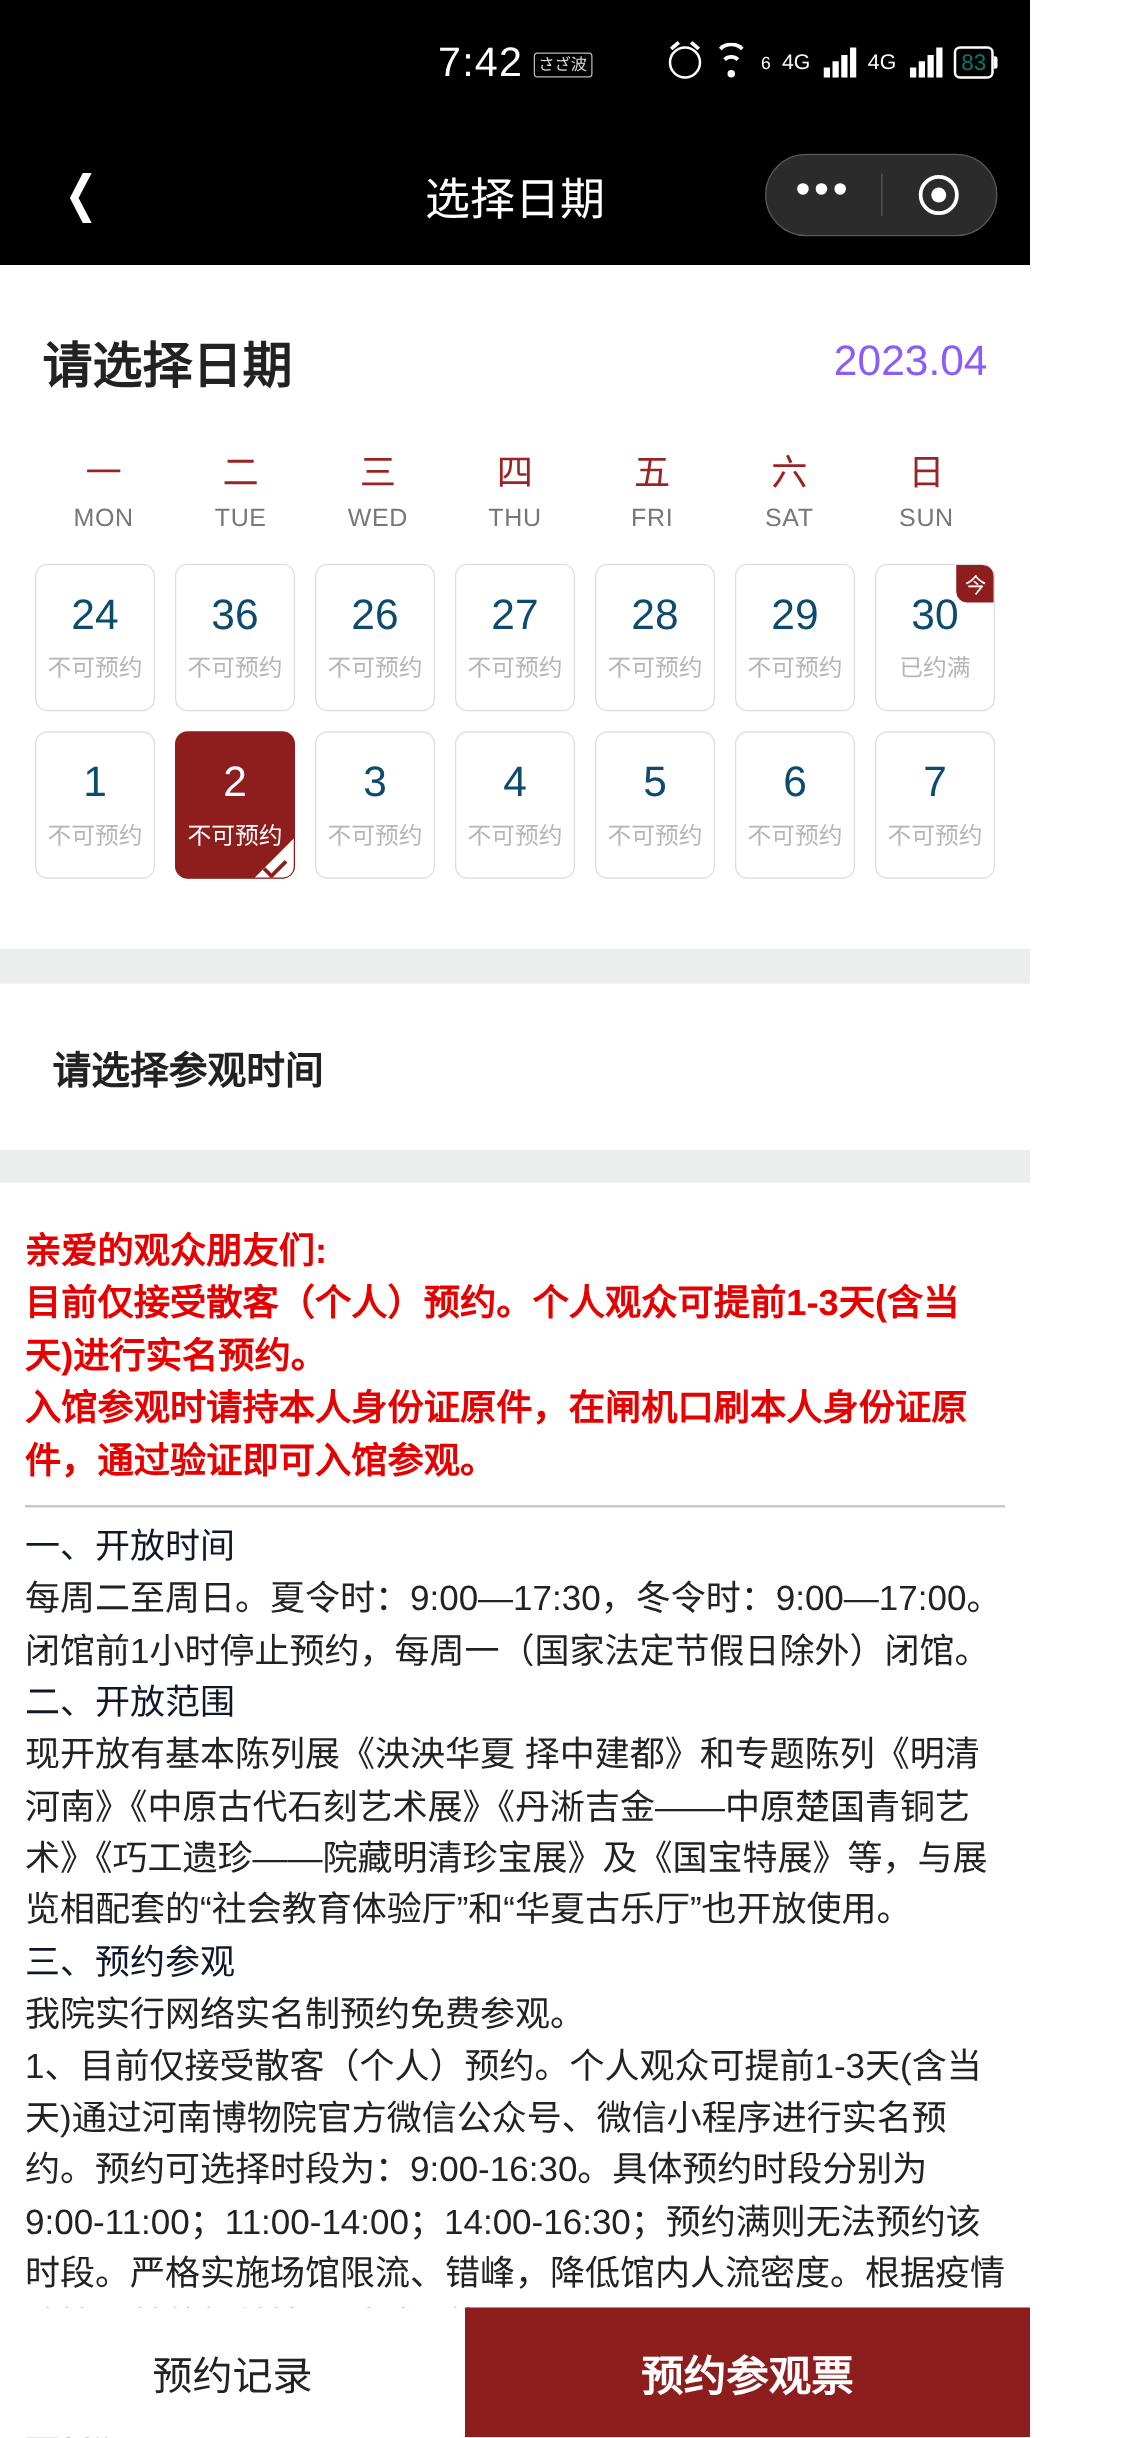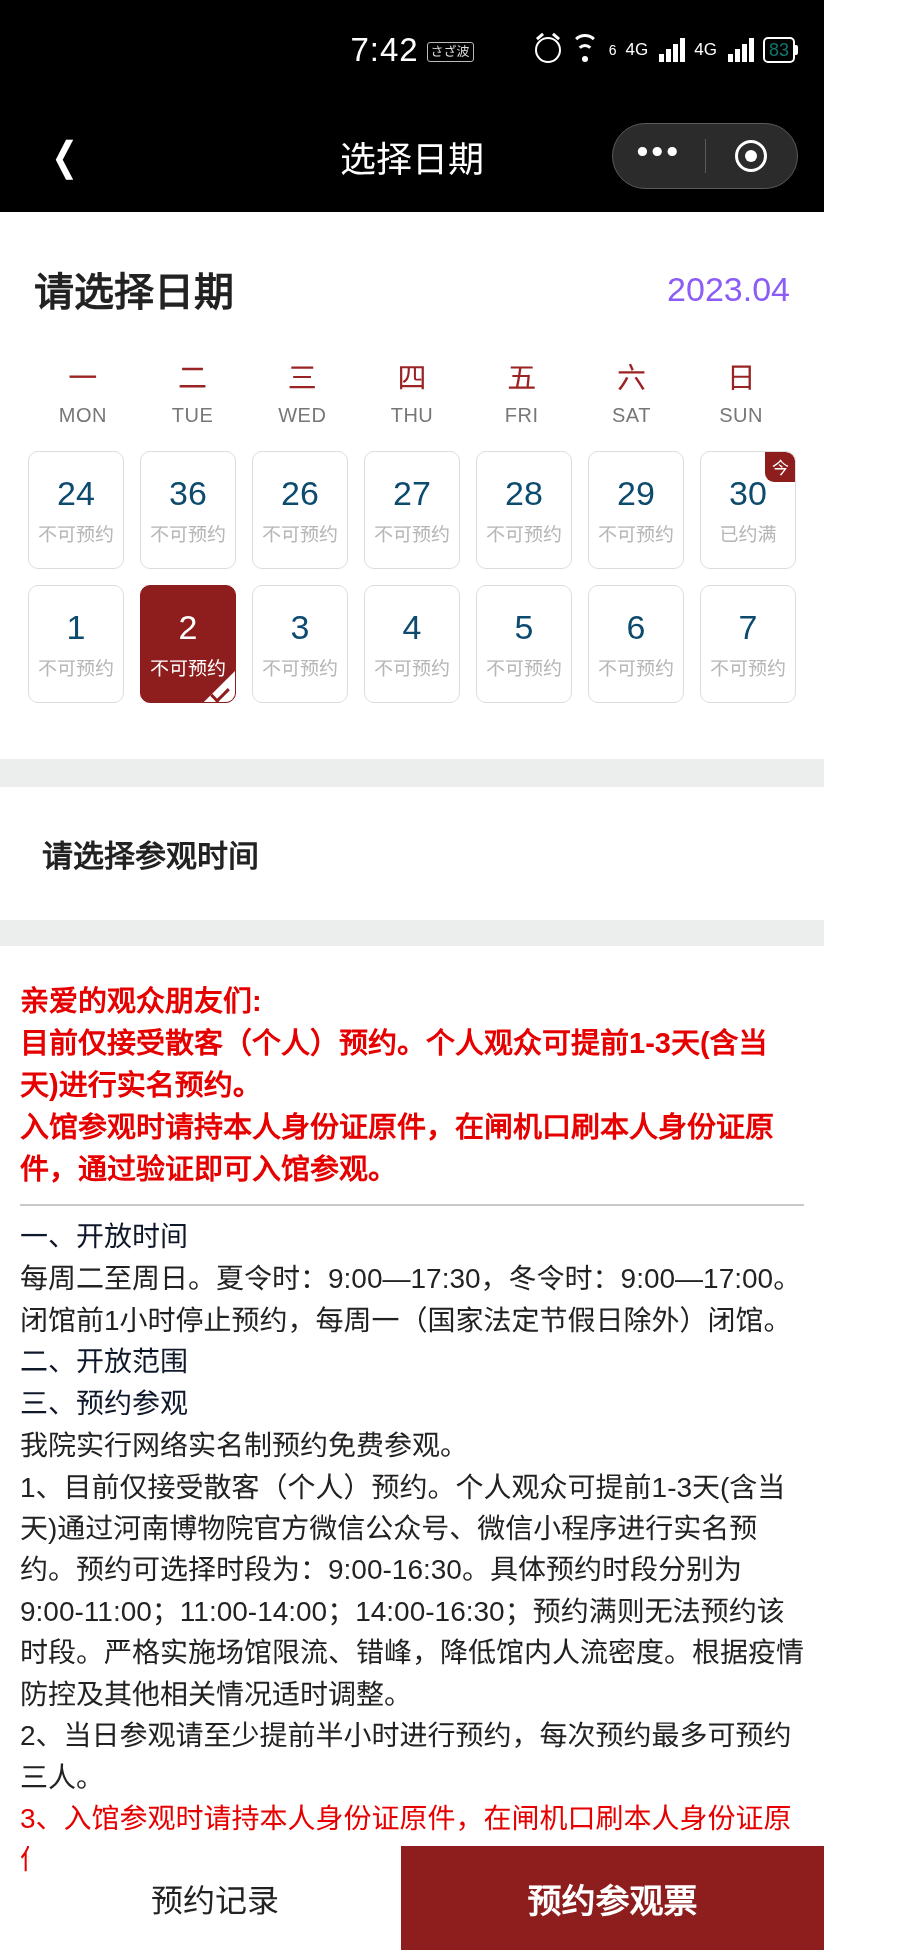--- a/index.html
+++ b/index.html
@@ -223,21 +223,20 @@
 
   
   .bottombar {
     position: absolute; left: 0; right: 0; bottom: 0;
     height: 104px; display: flex;
   }
   .btn-record {
     flex: 0 0 372px; background: #fff; color: #222;
     display: flex; align-items: center; justify-content: center;
     font-size: 32px;
-    margin-left: 29px;
   }
   .btn-book {
     flex: 1; background: #8e1d1d; color: #fff;
     display: flex; align-items: center; justify-content: center;
     font-size: 34px; font-weight: bold;
   }
   .fade-mask {
     position: absolute; left: 0; right: 0; bottom: 104px; height: 10px;
     background: linear-gradient(to bottom, rgba(255,255,255,0), #fff);
   }
@@ -395,20 +394,21 @@
 
   <div class="notice">
     <div class="red-bold">亲爱的观众朋友们:</div>
     <div class="red-bold">目前仅接受散客（个人）预约。个人观众可提前1-3天(含当天)进行实名预约。</div>
     <div class="red-bold">入馆参观时请持本人身份证原件，在闸机口刷本人身份证原件，通过验证即可入馆参观。</div>
     <div class="hr"></div>
     <div id="notice-sections">
         <h4>一、开放时间</h4>
         <p class="">每周二至周日。夏令时：9:00—17:30，冬令时：9:00—17:00。闭馆前1小时停止预约，每周一（国家法定节假日除外）闭馆。</p>
         <h4>二、开放范围</h4>
+        <p class="">现开放有基本陈列展《泱泱华夏 择中建都》和专题陈列《明清河南》《中原古代石刻艺术展》《丹淅吉金——中原楚国青铜艺术》《巧工遗珍——院藏明清珍宝展》及《国宝特展》等，与展览相配套的“社会教育体验厅”和“华夏古乐厅”也开放使用。</p>
         <h4>三、预约参观</h4>
         <p class="">我院实行网络实名制预约免费参观。</p>
         <p class="">1、目前仅接受散客（个人）预约。个人观众可提前1-3天(含当天)通过河南博物院官方微信公众号、微信小程序进行实名预约。预约可选择时段为：9:00-16:30。具体预约时段分别为9:00-11:00；11:00-14:00；14:00-16:30；预约满则无法预约该时段。严格实施场馆限流、错峰，降低馆内人流密度。根据疫情防控及其他相关情况适时调整。</p>
         <p class="">2、当日参观请至少提前半小时进行预约，每次预约最多可预约三人。</p>
         <p class="red">3、入馆参观时请持本人身份证原件，在闸机口刷本人身份证原件，通过验证即可入馆参观。</p>
       </div>
   </div>
 
   <div class="fade-mask"></div>
 

